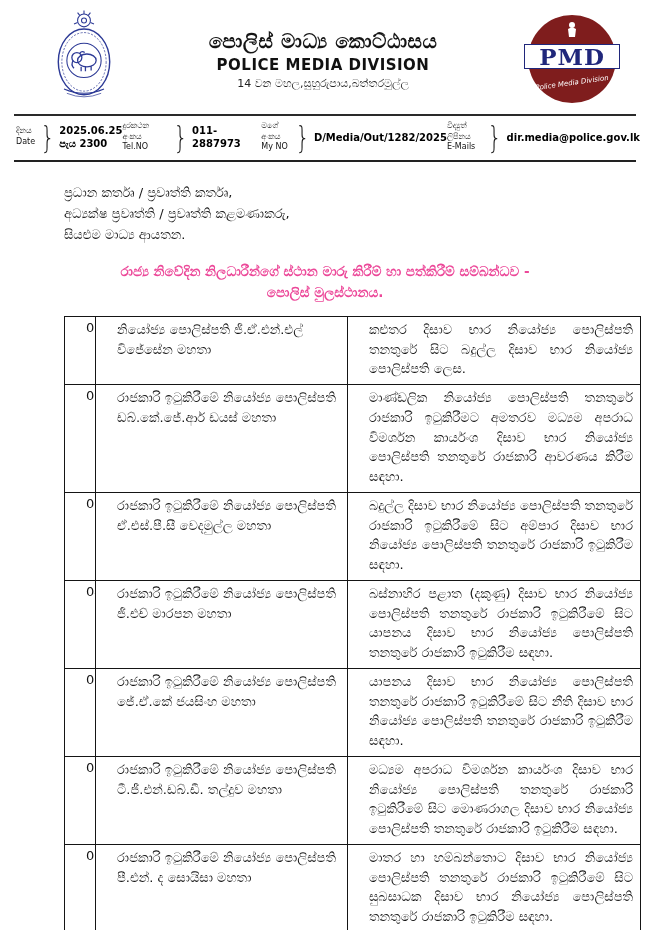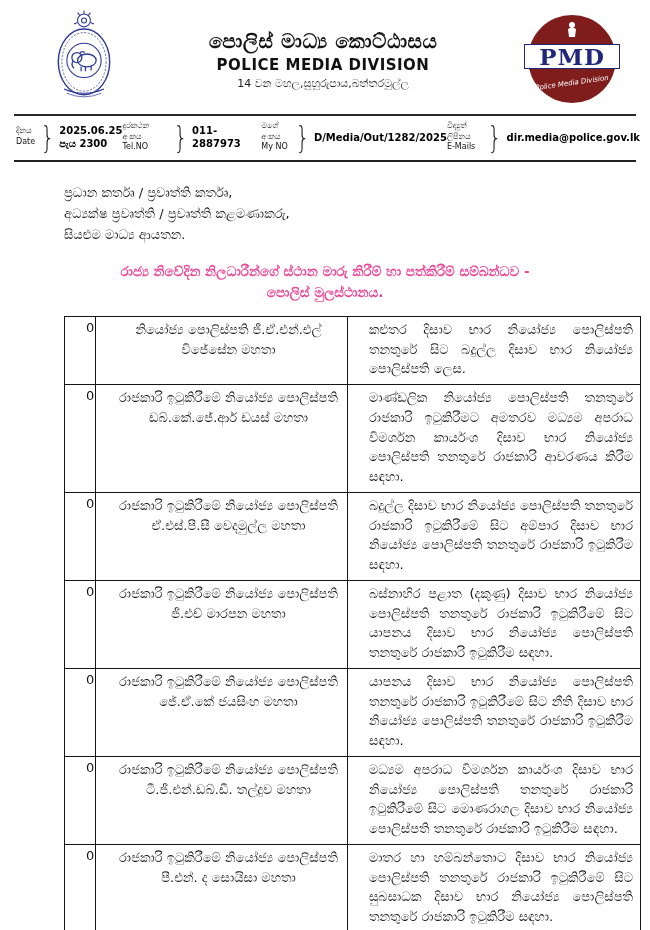--- a/index.html
+++ b/index.html
@@ -77,21 +77,21 @@
   table.transfers {
     margin: 13px 10px 0 64px; width: 576px;
     border-collapse: collapse; table-layout: fixed;
     font-size: 13px; color: #141414;
   }
   table.transfers td {
     border: 1.5px solid #151515; vertical-align: top;
     padding: 3px 7px 5px 21px; overflow: hidden;
   }
   td.no-cell { width: 31px; text-align: center; padding: 3px 2px; }
-  td.officer-cell { width: 252px; line-height: 1.52; text-align: center; }
+  td.officer-cell { width: 252px; line-height: 1.52; }
   td.details-cell { width: 293px; text-align: justify; line-height: 1.52; }
   tr.r1 td { height: 56px; } tr.r2 td { height: 82px; }
   tr.r3 td { height: 70px; } tr.r4 td { height: 70px; }
   tr.r5 td { height: 64px; } tr.r6 td { height: 66px; }
   tr.r7 td { height: 70px; }
 </style>
 </head>
 <body>
 
 <div class="page">

